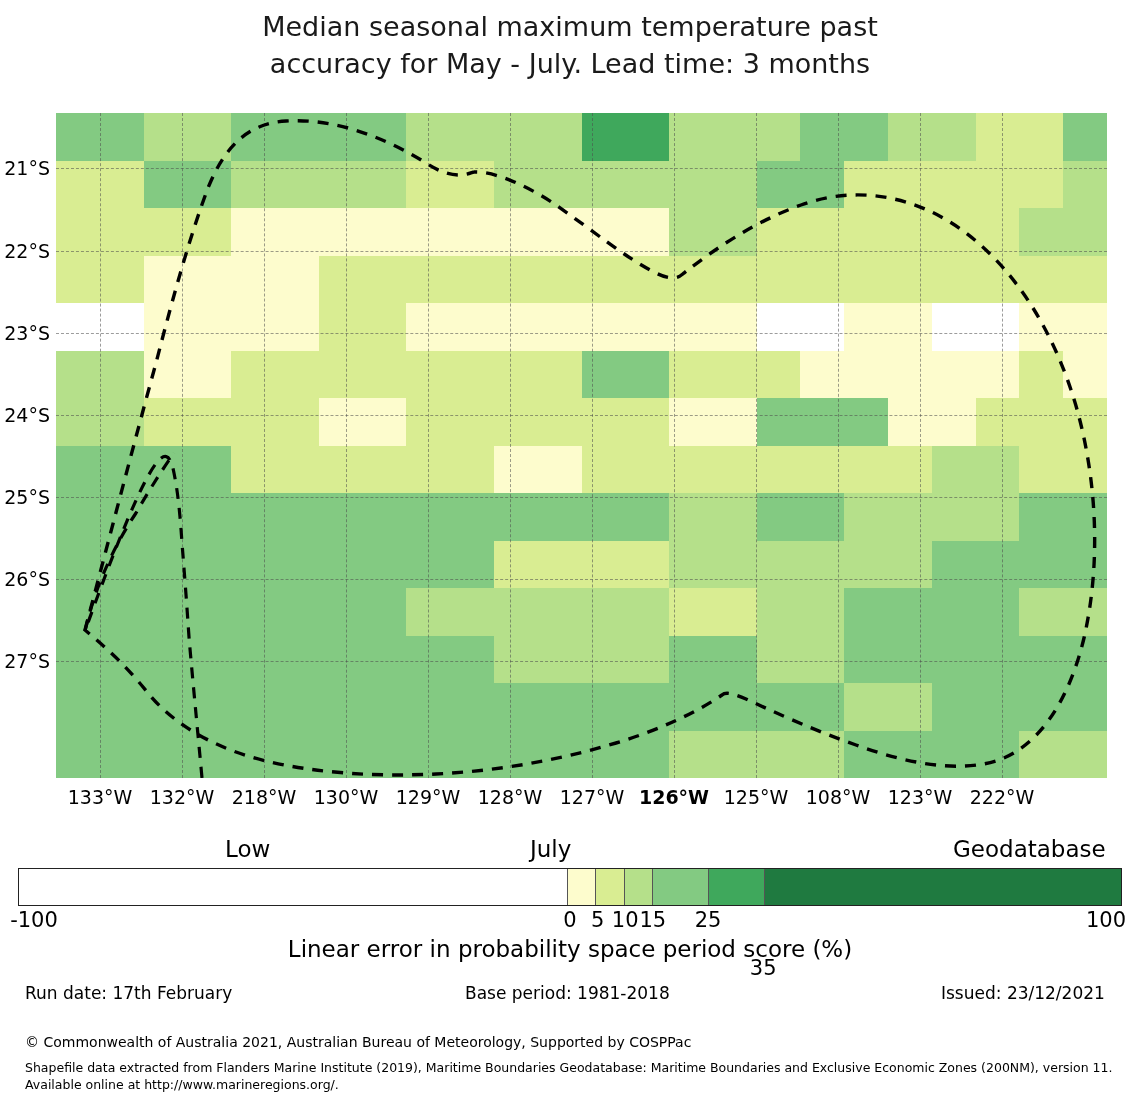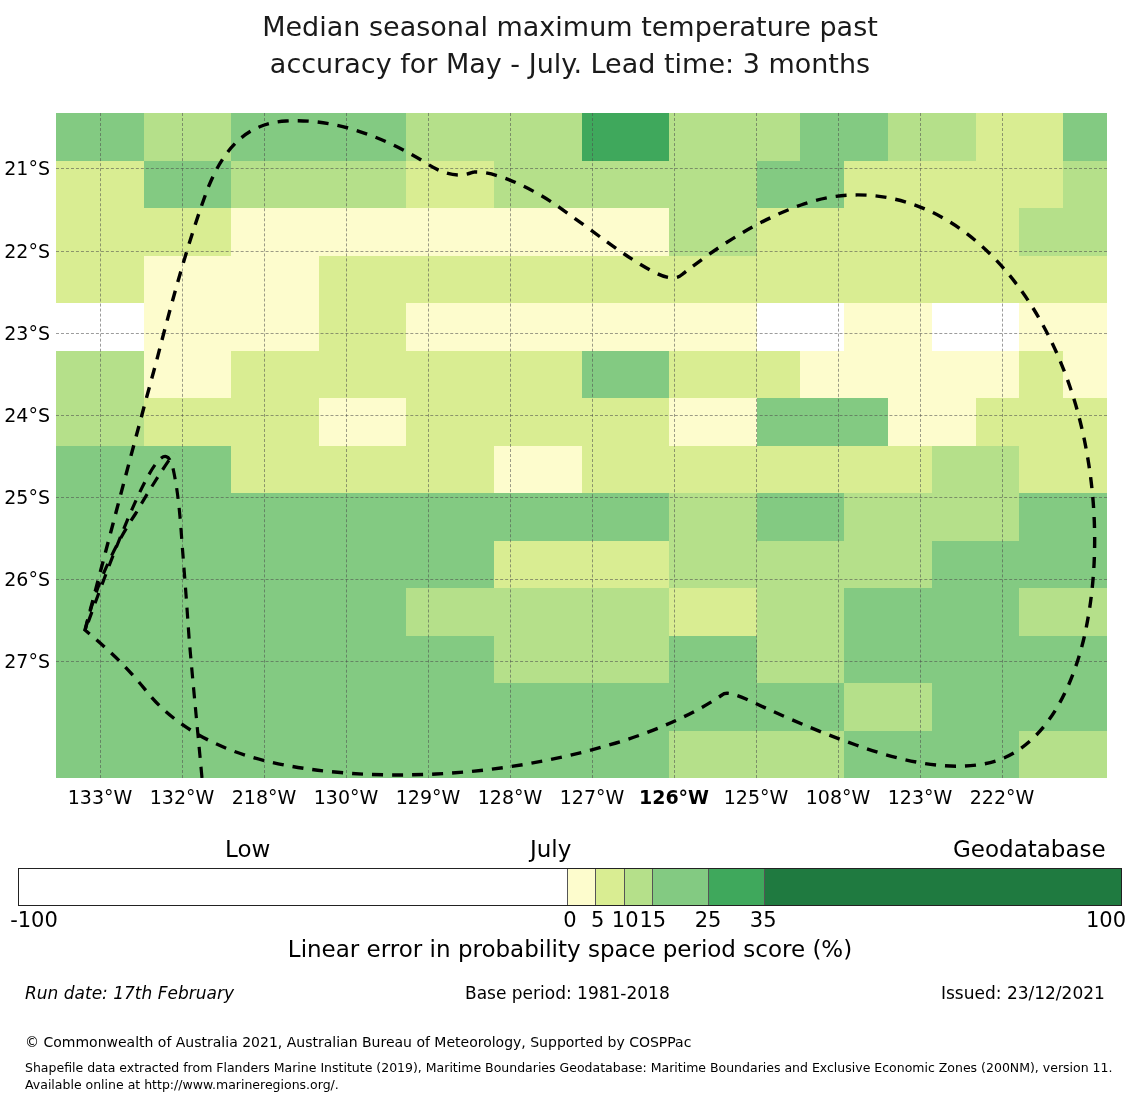--- a/index.html
+++ b/index.html
@@ -159,21 +159,21 @@
     width: 1140px;
     height: 113px;
   }
   .f-row1 {
     position: absolute;
     top: 0;
     font-size: 17px;
     line-height: 22px;
     white-space: nowrap;
   }
-  #f-rundate { left: 25px; font-style: italic; }
+  #f-rundate { left: 25px; }
   #f-baseperiod { left: 465px; }
   #f-issued { left: 941px; }
   #f-datasource {
     position: absolute;
     left: 25px;
     top: 28px;
     font-size: 16px;
     line-height: 21px;
     white-space: nowrap;
   }
@@ -973,21 +973,21 @@
       <div class="cbar-band" style="flex:0.050000 0 0;background:#3fa85c;"></div>
       <div class="cbar-band" style="flex:0.325000 0 0;background:#1f7a40;"></div>
     </div>
   <div id="cbar-ticks">
       <div class="cbar-tick" style="left:34.0px;">-100</div>
       <div class="cbar-tick" style="left:570.0px;">0</div>
       <div class="cbar-tick" style="left:597.6px;">5</div>
       <div class="cbar-tick" style="left:625.2px;">10</div>
       <div class="cbar-tick" style="left:652.8px;">15</div>
       <div class="cbar-tick" style="left:708.0px;">25</div>
-      <div class="cbar-tick" style="left:763.2px;">35</div>
+      <div class="cbar-tick" style="left:763.2px;margin-top:48px;">35</div>
       <div class="cbar-tick" style="left:1106.0px;">100</div>
     </div>
 
   <div id="cbar-axis-label">Linear error in probability space period score (%)</div>
 </div>
 
 <div id="footer">
   <div class="f-row1" id="f-rundate">Run date: 17th February</div>
   <div class="f-row1" id="f-baseperiod">Base period: 1981-2018</div>
   <div class="f-row1" id="f-issued">Issued: 23/12/2021</div>

